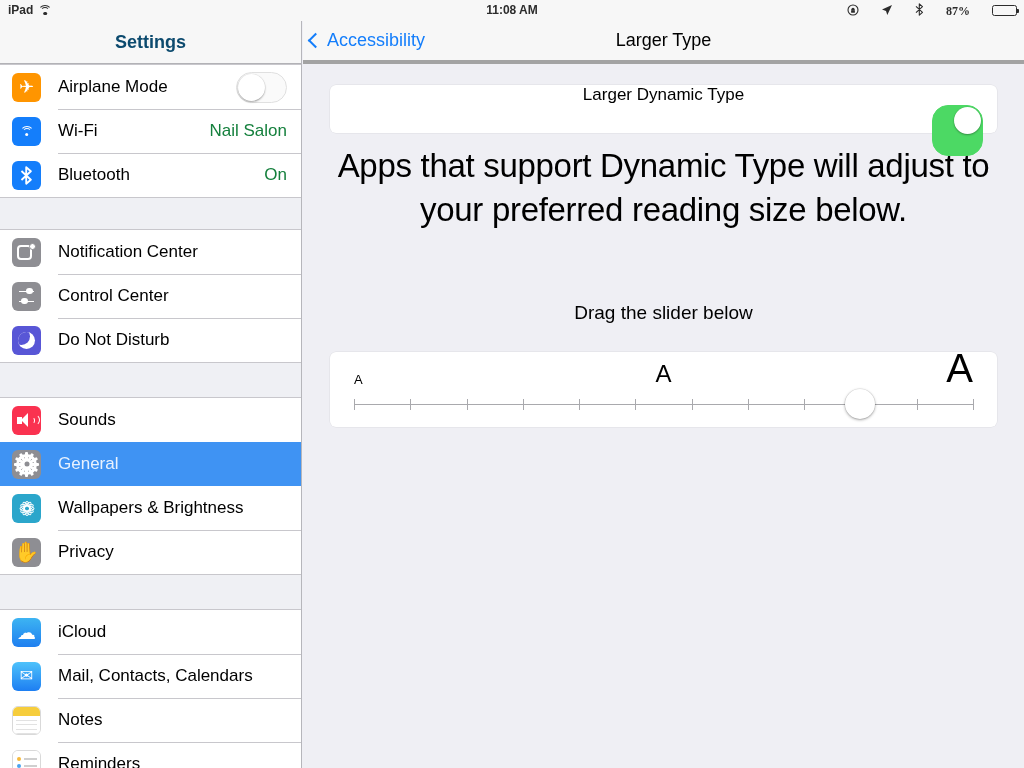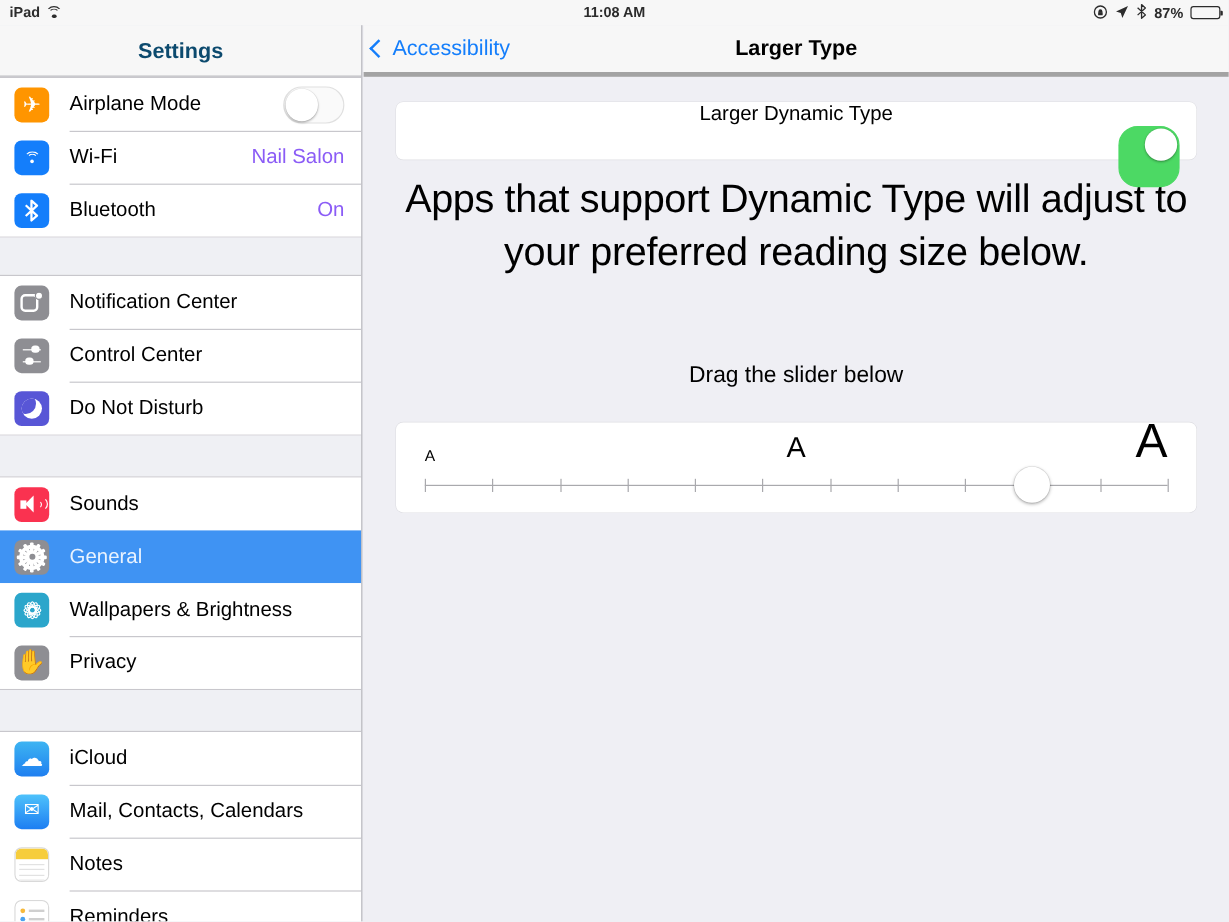--- a/index.html
+++ b/index.html
@@ -13,21 +13,21 @@
 
   
   #status-bar {
     position: absolute; top: 0; left: 0;
     width: 1024px; height: 21px;
     background: #f7f7f7;
     font-size: 12px; font-weight: bold; color: #2c2c2c;
   }
   #status-left { position: absolute; left: 8px; top: 3px; display: flex; align-items: center; gap: 5px; }
   #status-center { position: absolute; left: 0; right: 0; top: 3px; text-align: center; }
-  #status-right { position: absolute; right: 7px; top: 3px; display: flex; align-items: center; gap: 6px; }
+  #status-right { position: absolute; right: 7px; top: 3px; display: flex; align-items: center; gap: 22px; font-family: Liberation Serif, serif; }
   .sb-glyph { display: inline-block; line-height: 1; }
 
   
   .wifi-ico { width: 14px; height: 11px; position: relative; }
   .wifi-ico i {
     position: absolute; left: 50%; transform: translateX(-50%);
     border: 1.6px solid #2c2c2c; border-bottom-color: transparent;
     border-left-color: transparent; border-right-color: transparent;
     border-radius: 50%;
   }
@@ -82,21 +82,21 @@
 
   .sb-icon {
     width: 29px; height: 29px; border-radius: 6px; flex: 0 0 29px;
     margin-right: 17px; position: relative;
     display: flex; align-items: center; justify-content: center;
     color: #fff; font-size: 17px; line-height: 1;
     overflow: hidden;
   }
   .sb-label { font-size: 17px; color: #000; flex: 1; white-space: nowrap; }
   .sb-row.selected .sb-label { color: #e8f2fe; }
-  .sb-value { font-size: 17px; color: #8b5cf6; margin-left: auto; padding-left: 8px; white-space: nowrap; }
+  .sb-value { font-size: 17px; color: #15803d; margin-left: auto; padding-left: 8px; white-space: nowrap; }
 
   
   .ico-airplane { background: #ff9500; }
   .ico-wifi { background: #147efb; }
   .ico-bt { background: #147efb; }
   .ico-notif { background: #8e8e93; }
   .ico-control { background: #8e8e93; }
   .ico-dnd { background: #5856d6; }
   .ico-general { background: #8e8e93; }
   .ico-sounds { background: #fa3250; }
@@ -217,21 +217,21 @@
     margin-left: 7px; cursor: pointer;
   }
   .chevron-left {
     width: 11px; height: 11px;
     border-left: 2.6px solid #147efb; border-bottom: 2.6px solid #147efb;
     transform: rotate(45deg); margin-right: 2px;
   }
   #back-label { font-size: 18px; color: #147efb; }
   #detail-title {
     position: absolute; left: 0; right: 0; text-align: center;
-    font-size: 18px; font-weight: bold; color: #000;
+    font-size: 18px; font-weight: normal; color: #000;
     pointer-events: none;
   }
 
   #detail-body { padding: 21px 27px 0 27px; }
 
   .card {
     background: #fff; border-radius: 6px;
     box-shadow: 0 0 0 0.5px rgba(0,0,0,0.07);
     flex-direction: column;
   }

